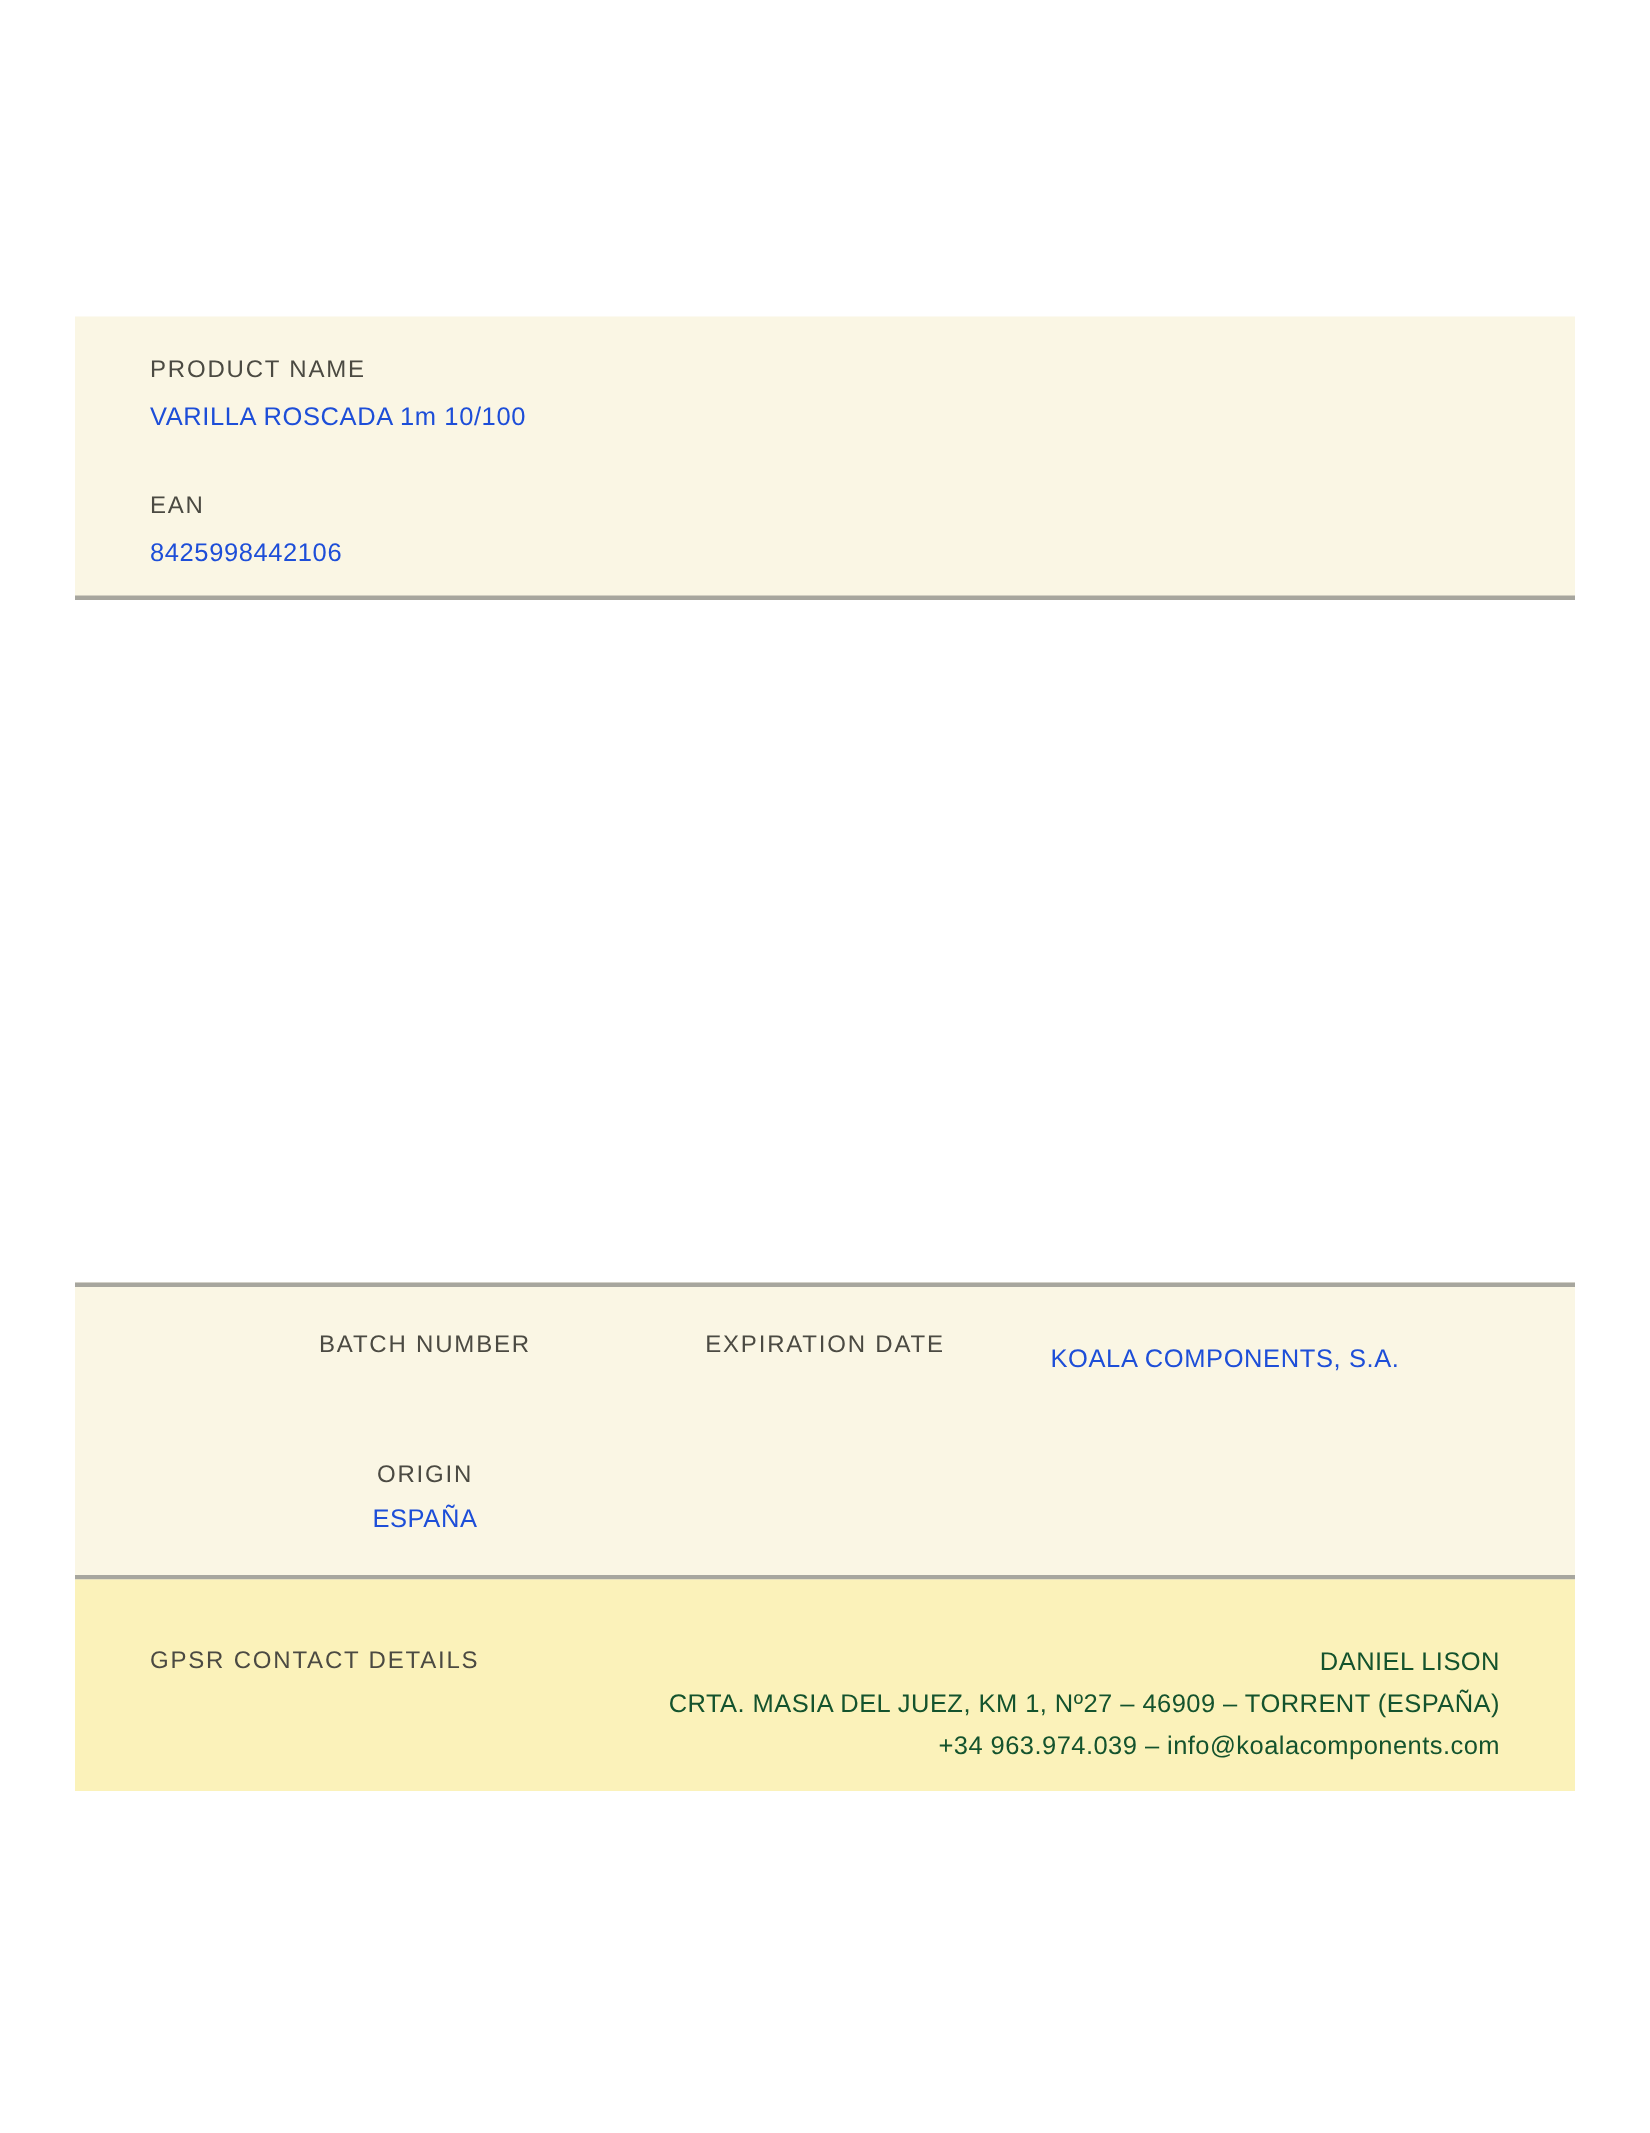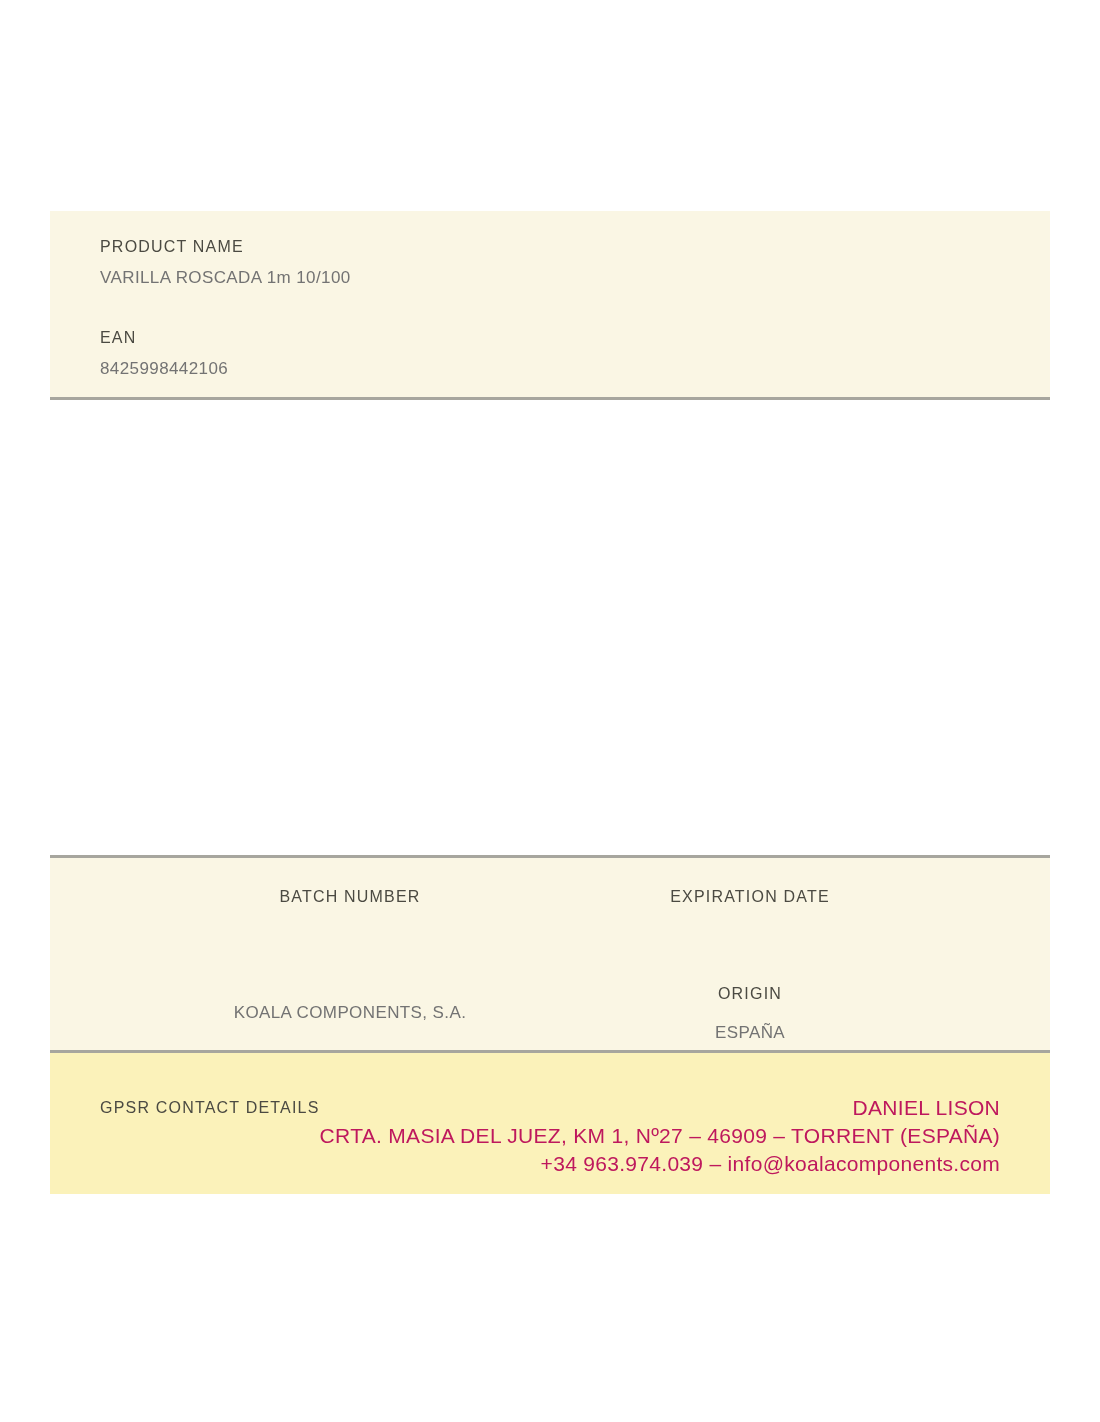--- a/index.html
+++ b/index.html
@@ -46,58 +46,58 @@
     font-size: 16px;
     font-weight: normal;
     letter-spacing: 1.2px;
     color: #4b4a42;
     line-height: 20px;
   }
   .value {
     font-size: 17px;
     font-weight: normal;
     letter-spacing: 0.4px;
-    color: #737373;
+    color: #1d4ed8;
     line-height: 24px;
   }
   .field + .field {
     margin-top: 38px;
   }
   .field .value {
     margin-top: 9px;
     min-height: 24px;
   }
   .batch-grid {
     display: grid;
-    grid-template-columns: 1fr 1fr;
+    grid-template-columns: 1fr 1fr 1fr;
     row-gap: 36px;
     text-align: center;
   }
   .cell .value {
-    margin-top: 17px;
+    margin-top: 7px;
     min-height: 24px;
     text-align: center;
   }
   .contact-row {
     display: flex;
     align-items: flex-start;
     justify-content: space-between;
   }
   .contact-row .label {
     line-height: 28px;
     white-space: nowrap;
   }
   .contact-lines {
     flex: 1;
     text-align: right;
   }
   .contact-lines .line {
-    font-size: 21px;
+    font-size: 17px;
     letter-spacing: 0.3px;
-    color: #be185d;
+    color: #14532d;
     line-height: 28px;
     white-space: nowrap;
   }
 </style>
 </head>
 <body>
 
 <div class="page">
 
   <section class="panel panel-product">

